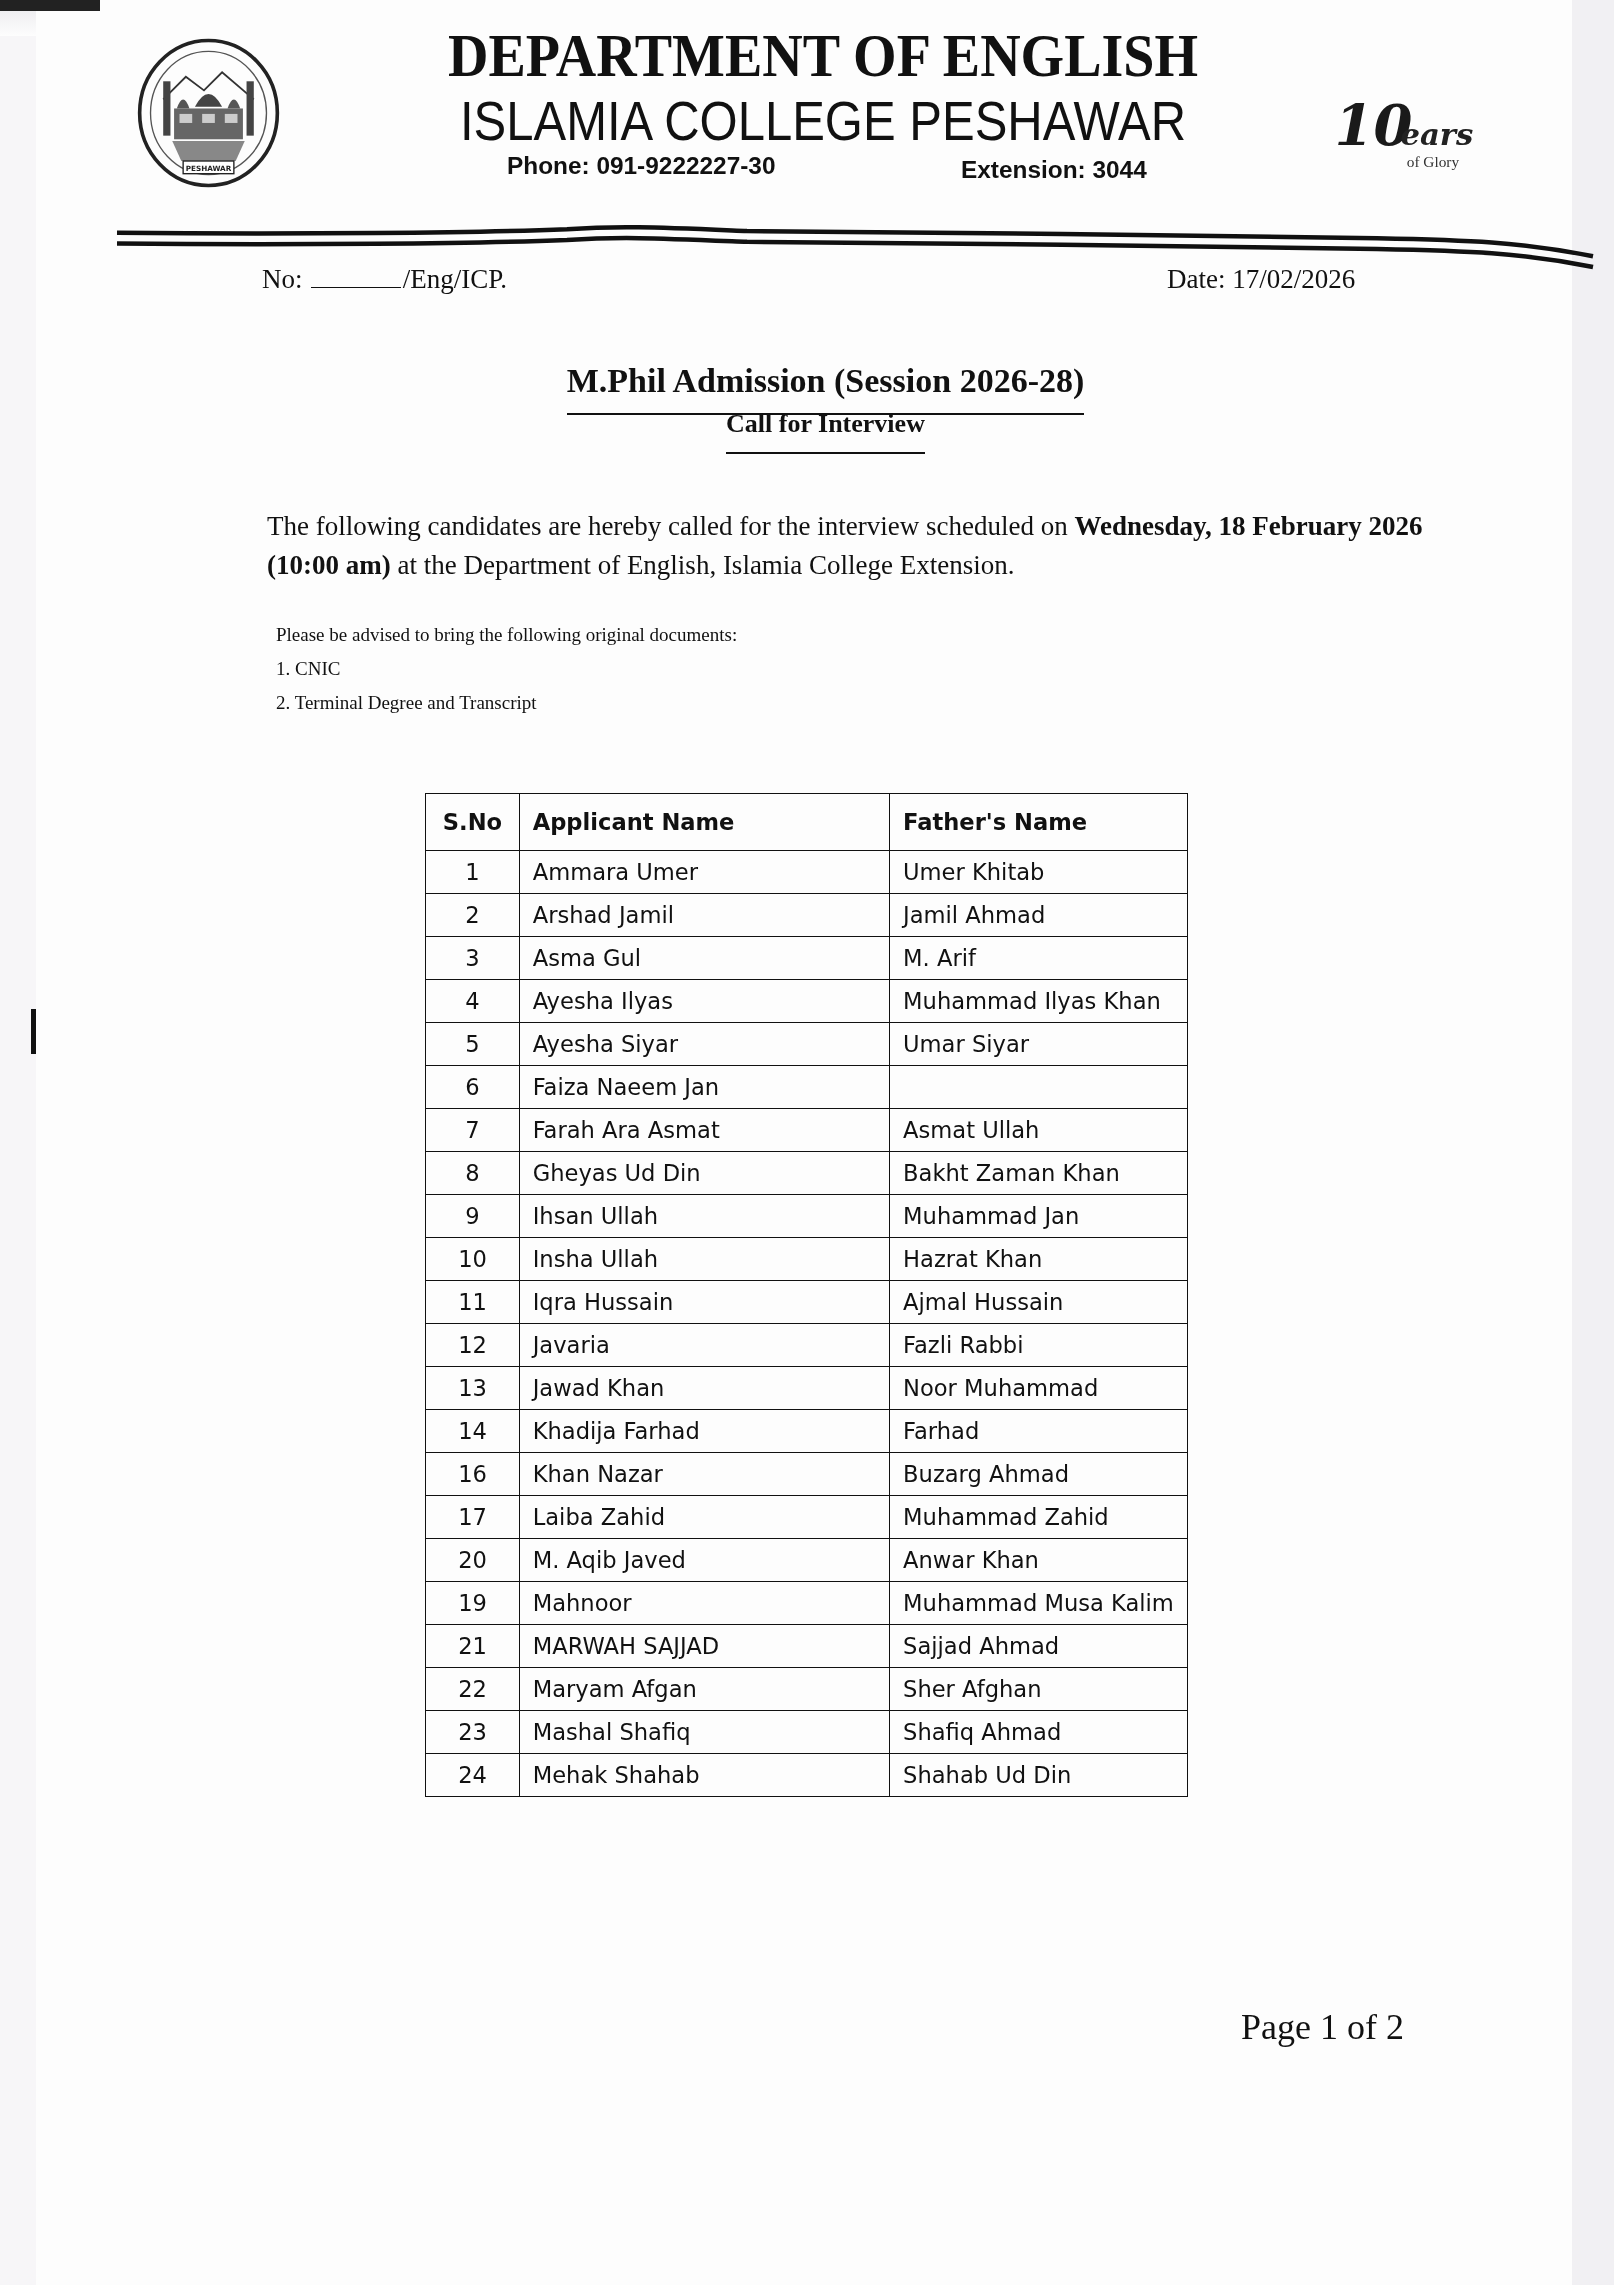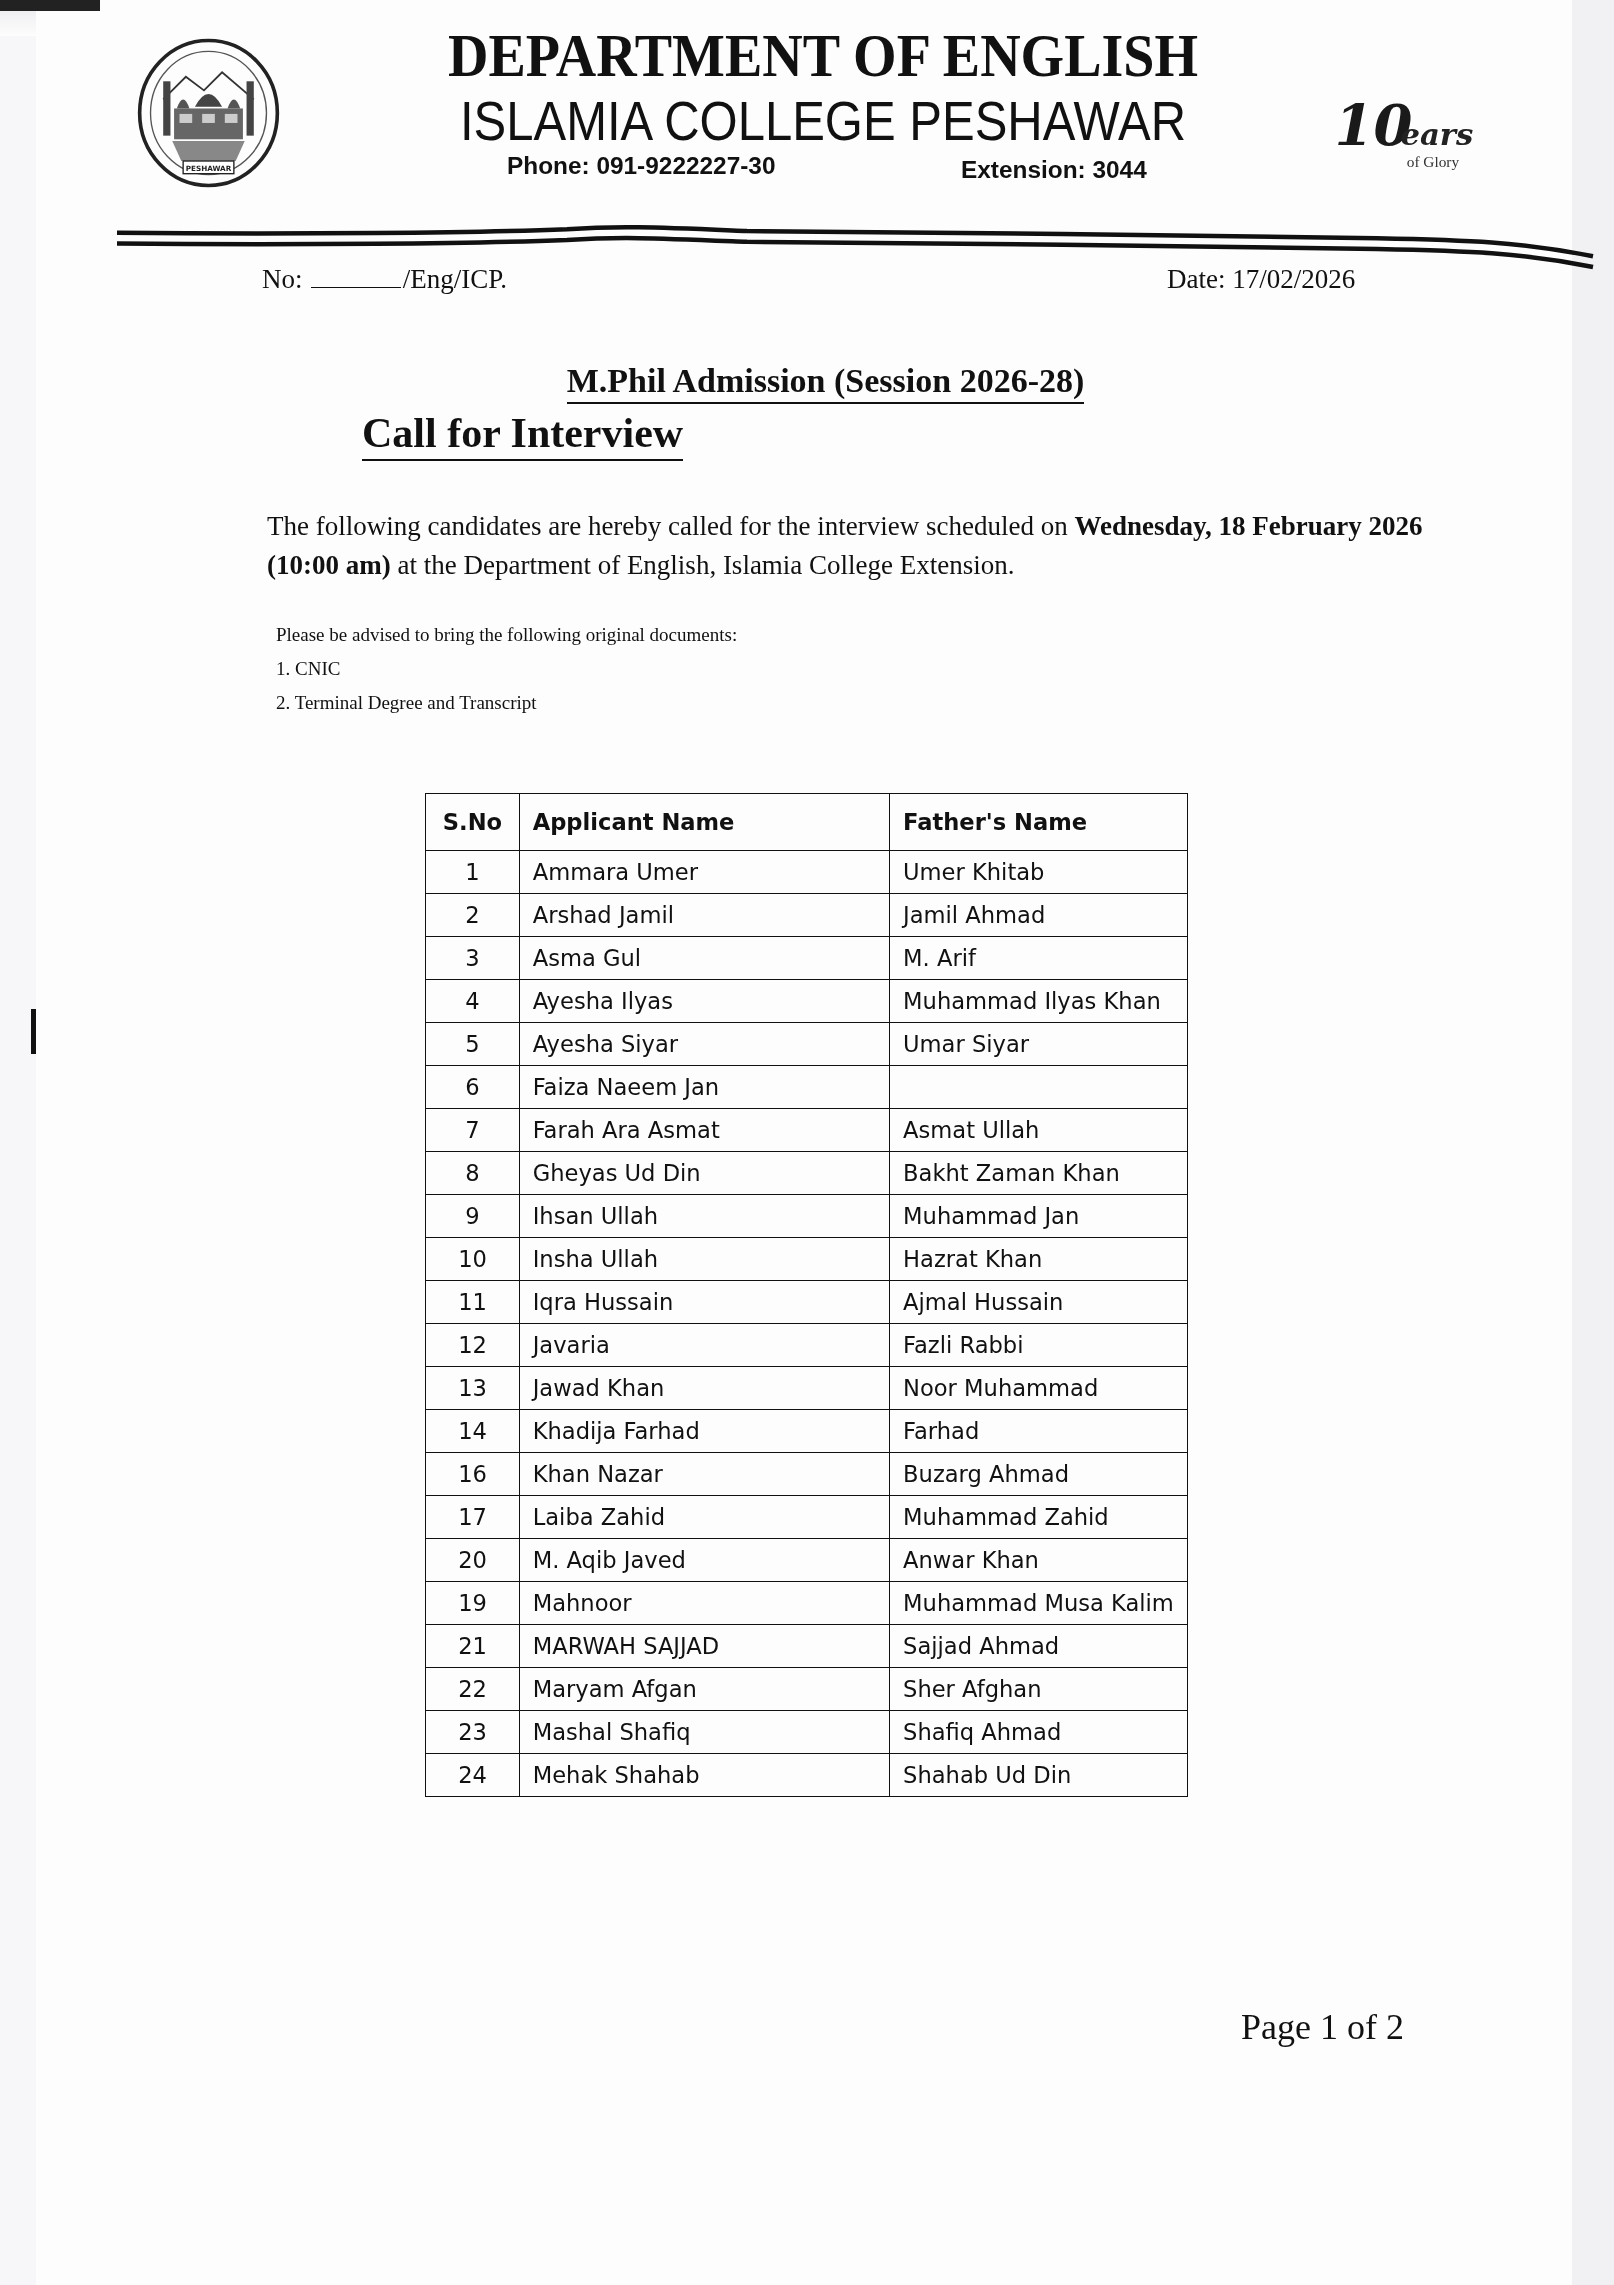--- a/index.html
+++ b/index.html
@@ -28,22 +28,22 @@
   .h-phone { position:absolute; left:507px; top:152px; font-family:"Liberation Sans", sans-serif; font-weight:bold; font-size:24.4px; }
   .h-ext { position:absolute; left:961px; top:156px; font-family:"Liberation Sans", sans-serif; font-weight:bold; font-size:24.4px; }
 
   .rules { position:absolute; left:113px; top:222px; width:1484px; height:54px; }
 
   .ref-no { position:absolute; left:262px; top:264px; font-size:27px; }
   .ref-no .blank { display:inline-block; width:90px; border-bottom:1.8px solid #111; margin:0 1.8px; vertical-align:baseline; }
   .date { position:absolute; left:1167px; top:264px; font-size:27px; }
 
   .title1 { position:absolute; left:362px; top:362px; width:927px; text-align:center; font-weight:bold; font-size:34px; }
-  .title2 { position:absolute; left:362px; top:409px; width:927px; text-align:left; font-weight:bold; font-size:42px; }
-  .title1 span, .title2 span { border-bottom:2.7px solid #111; padding-bottom:3px; }
+  .title2 { position:absolute; left:362px; top:409px; width:927px; text-align:center; font-weight:bold; font-size:26px; }
+  .title1 span, .title2 span { border-bottom:2.7px solid #111; padding-bottom:14px; }
 
   .para { position:absolute; left:267px; top:507px; width:1176px; font-size:27px; line-height:39px; }
   .para b { font-weight:bold; }
   .advise { position:absolute; left:276px; top:618px; width:1086px; font-size:19px; line-height:34px; }
 
   table.cand { position:absolute; left:425px; top:793px; border-collapse:collapse;
     font-family:"DejaVu Sans", sans-serif; font-size:22.6px; }
   table.cand td, table.cand th { border:1.8px solid #111; height:42px; padding:0 12.7px; text-align:left; font-weight:normal; }
   table.cand th { font-weight:bold; height:56px; }
   table.cand .c1 { width:93px; text-align:center; padding:0; }

